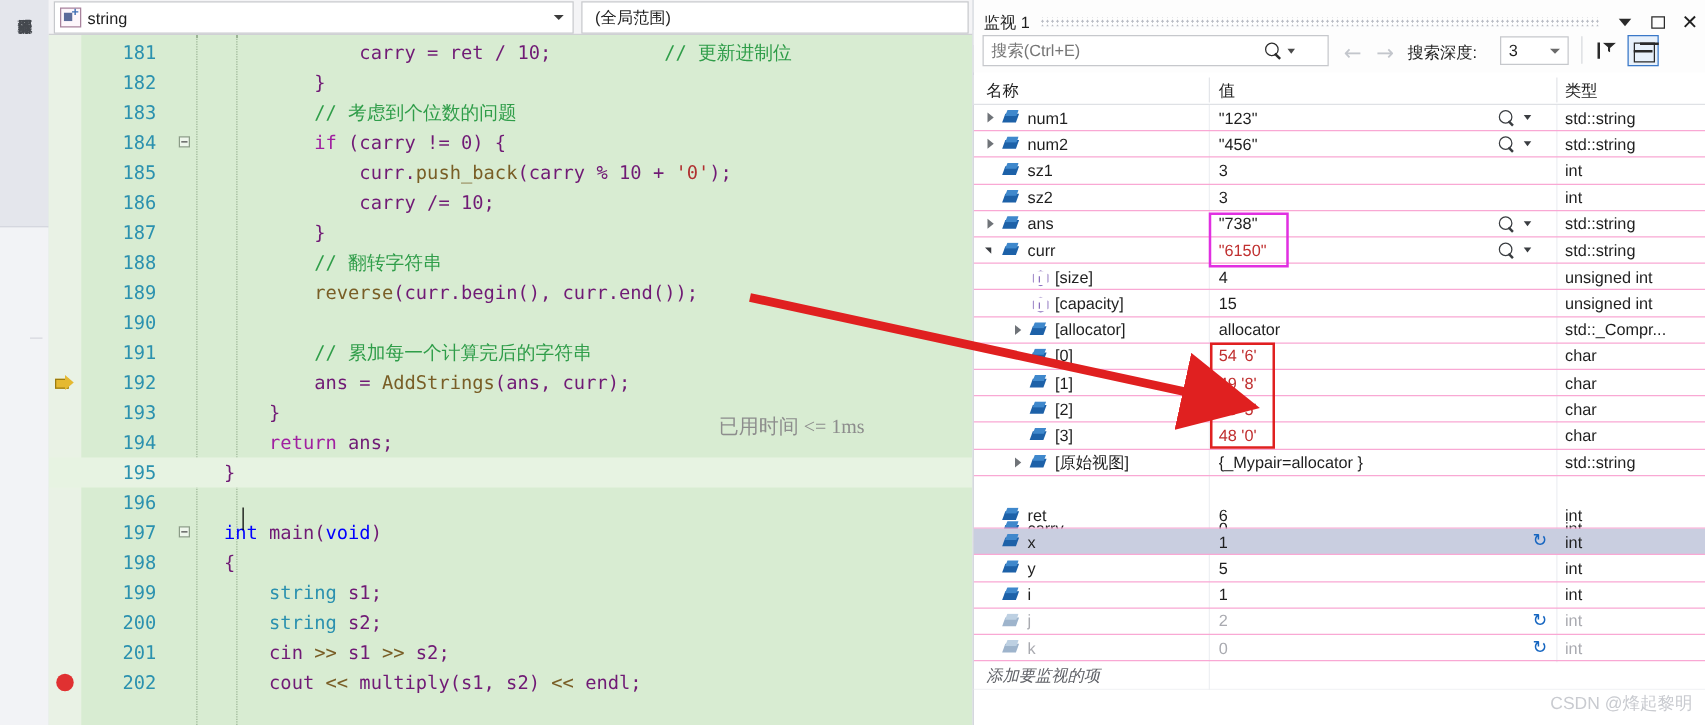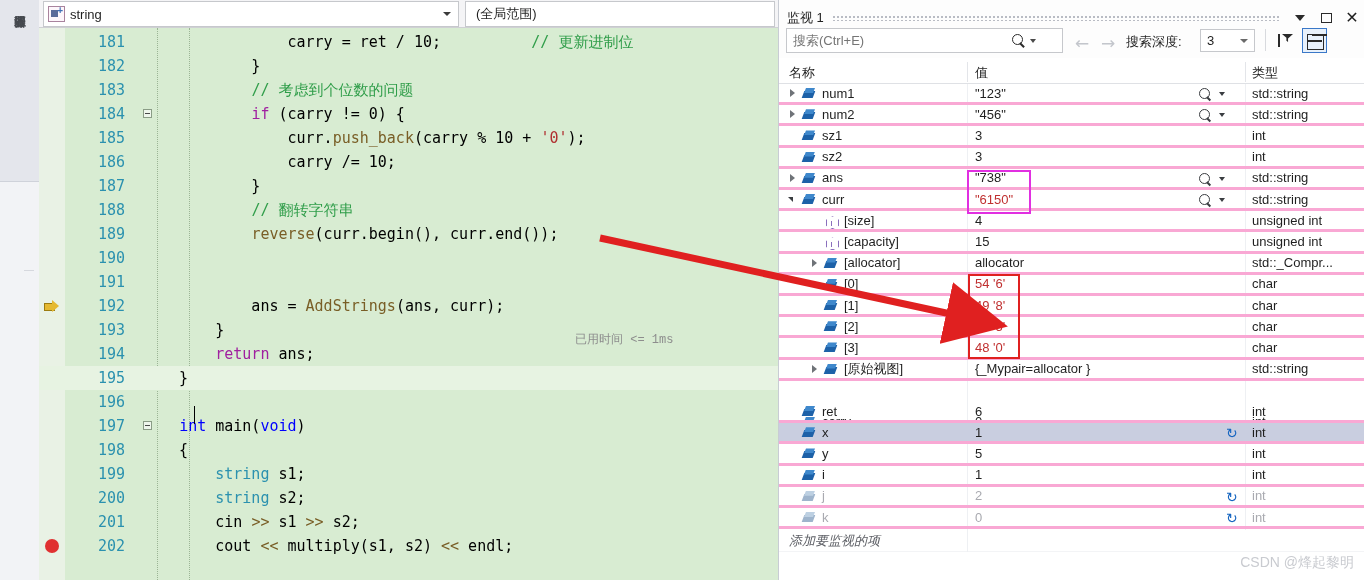--- a/index.html
+++ b/index.html
@@ -113,21 +113,21 @@
 
   
   .line-hl { background: #e7f3e2; }
 
   .tok-kw   { color: #0000ff; }
   .tok-kw2  { color: #a020a0; }
   .tok-type { color: #2b91af; }
   .tok-cmt  { color: #2f9d49; }
   .tok-str  { color: #b03030; }
   .tok-fn   { color: #795e26; }
-  .tok-op   { color: #000000; }
+  .tok-op   { color: #701a75; }
 
   .marker-bp {
     position: absolute; left: 6px; width: 14px; height: 14px;
     border-radius: 50%; background: #e03131;
   }
   .marker-arrow {
     position: absolute; left: 5px; width: 15px; height: 14px;
     color: #e8b800; font-size: 15px; line-height: 14px;
   }
   .marker-arrow::before {
@@ -145,22 +145,22 @@
   .fold-box {
     position: absolute; left: 104px; width: 9px; height: 9px;
     border: 1px solid #8a9c86; background: #eef6ec;
   }
   .fold-box::before {
     content: ""; position: absolute; left: 1px; top: 3px;
     width: 5px; height: 1px; background: #4a4a4a;
   }
 
   .perf-tip {
-    position: absolute; font-size: 12px; color: #8d8d8d;
-    font-family: Liberation Mono, monospace; white-space: nowrap;
+    position: absolute; font-size: 16px; color: #8d8d8d;
+    font-family: Liberation Serif, serif; white-space: nowrap;
   }
 
   .caret {
     position: absolute; width: 1px; background: #000;
   }
 
   
   .watch {
     position: absolute; left: 778px; top: 0; width: 586px; height: 580px;
     background: #ffffff; border-left: 1px solid #c8ccd4;
@@ -299,21 +299,21 @@
   }
   .col-div {
     position: absolute; top: 0; width: 1px; height: 446px; background: #eef0f3;
   }
   .cd1 { left: 188px; }
   .cd2 { left: 466px; }
 
   .row {
     position: absolute; left: 0; width: 586px; height: 21.2px;
     display: flex; align-items: center;
-    border-bottom: 3px solid #f9a8d4;
+    border-bottom: 1px solid #f9a8d4;
     font-size: 13px; color: #1f1f1f; text-decoration: underline;
   }
   .row.selected { background: #c9cee0; }
   .row.dim { color: #a9aab0; }
 
   .expander {
     position: absolute; width: 12px; height: 12px;
   }
   .expander .tri-r {
     position: absolute; left: 3px; top: 2px;
@@ -449,21 +449,21 @@
           <div class="code-line" style="top: 26px;"><span class="ln">182</span><span class="code-text"><span class="tok-op">            }</span></span></div>
           <div class="code-line" style="top: 50px;"><span class="ln">183</span><span class="code-text"><span class="tok-op">            </span><span class="tok-cmt">// 考虑到个位数的问题</span></span></div>
           <div class="code-line" style="top: 74px;"><span class="ln">184</span><span class="code-text"><span class="tok-op">            </span><span class="tok-kw2">if</span><span class="tok-op"> (carry != 0) {</span></span></div>
           <div class="fold-box" style="top: 81px;"></div>
           <div class="code-line" style="top: 98px;"><span class="ln">185</span><span class="code-text"><span class="tok-op">                curr.</span><span class="tok-fn">push_back</span><span class="tok-op">(carry % 10 + </span><span class="tok-str">'0'</span><span class="tok-op">);</span></span></div>
           <div class="code-line" style="top: 122px;"><span class="ln">186</span><span class="code-text"><span class="tok-op">                carry /= 10;</span></span></div>
           <div class="code-line" style="top: 146px;"><span class="ln">187</span><span class="code-text"><span class="tok-op">            }</span></span></div>
           <div class="code-line" style="top: 170px;"><span class="ln">188</span><span class="code-text"><span class="tok-op">            </span><span class="tok-cmt">// 翻转字符串</span></span></div>
           <div class="code-line" style="top: 194px;"><span class="ln">189</span><span class="code-text"><span class="tok-op">            </span><span class="tok-fn">reverse</span><span class="tok-op">(curr.begin(), curr.end());</span></span></div>
           <div class="code-line" style="top: 218px;"><span class="ln">190</span><span class="code-text"><span class="tok-op"></span></span></div>
-          <div class="code-line" style="top: 242px;"><span class="ln">191</span></div>
+          <div class="code-line" style="top: 242px;"><span class="ln">191</span><span class="code-text"><span class="tok-op">            </span><span class="tok-cmt">// 累加每一个计算完后的字符串</span></span></div>
           <div class="code-line" style="top: 266px;"><span class="ln">192</span><span class="code-text"><span class="tok-op">            ans = </span><span class="tok-fn">AddStrings</span><span class="tok-op">(ans, curr);</span></span></div>
           <div class="marker-arrow" style="top: 271px;"></div>
           <div class="code-line" style="top: 290px;"><span class="ln">193</span><span class="code-text"><span class="tok-op">        }</span></span></div>
           <div class="code-line" style="top: 314px;"><span class="ln">194</span><span class="code-text"><span class="tok-op">        </span><span class="tok-kw2">return</span><span class="tok-op"> ans;</span></span></div>
           <div class="code-line line-hl" style="top: 338px;"><span class="ln">195</span><span class="code-text"><span class="tok-op">    }</span></span></div>
           <div class="code-line" style="top: 362px;"><span class="ln">196</span><span class="code-text"><span class="tok-op"></span></span></div>
           <div class="code-line" style="top: 386px;"><span class="ln">197</span><span class="code-text"><span class="tok-op">    </span><span class="tok-kw">int</span><span class="tok-op"> main(</span><span class="tok-kw">void</span><span class="tok-op">)</span></span></div>
           <div class="fold-box" style="top: 393px;"></div>
           <div class="code-line" style="top: 410px;"><span class="ln">198</span><span class="code-text"><span class="tok-op">    {</span></span></div>
           <div class="code-line" style="top: 434px;"><span class="ln">199</span><span class="code-text"><span class="tok-op">        </span><span class="tok-type">string</span><span class="tok-op"> s1;</span></span></div>

